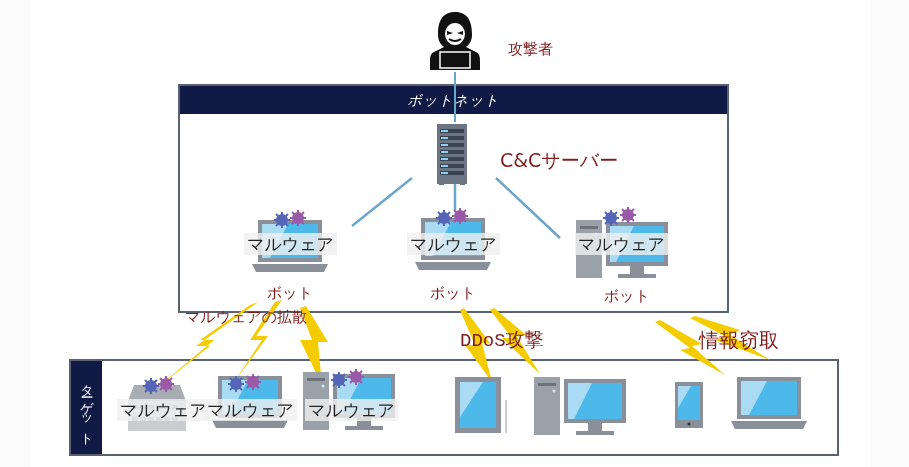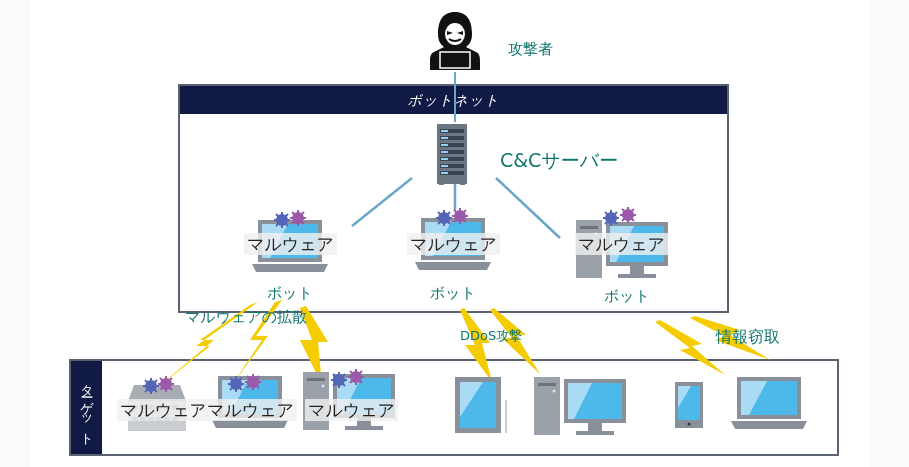--- a/index.html
+++ b/index.html
@@ -1,20 +1,20 @@
 <!DOCTYPE html>
 <html><head>
 <meta charset="utf-8">
 <style>
   html, body { margin:0; padding:0; }
   body { width:909px; height:467px; background:#fbfbfb; position:relative; overflow:hidden;
          font-family:"DejaVu Sans", sans-serif; color:#222; }
   .canvas { position:absolute; left:30px; top:0; width:840px; height:467px; background:#ffffff; }
   .abs { position:absolute; }
-  .txt { font-size:14px; color:#0f766e; white-space:nowrap; }
+  .txt { font-size:14px; color:#7f1d1d; white-space:nowrap; }
   .botnet-box { position:absolute; left:178px; top:84px; width:551px; height:229px;
                 border:2px solid #5a6170; box-sizing:border-box; background:#fff;font-style:italic; }
   .botnet-header { position:absolute; left:0; top:0; right:0; height:28px; background:#111a44;
                    color:#fff; font-size:14px; text-align:center; line-height:28px; letter-spacing:1px; }
   .target-box { position:absolute; left:69px; top:359px; width:770px; height:97px;
                 border:2px solid #5a6170; box-sizing:border-box; background:#fff; }
   .target-label { position:absolute; left:0; top:0; bottom:0; width:31px; background:#111a44;
                   color:#fff; font-size:13px; writing-mode:vertical-rl; text-orientation:upright;
                   display:flex; align-items:center; justify-content:center; letter-spacing:1px; }
   .mw-label { position:absolute; font-size:17px; color:#222; background:rgba(240,240,240,0.8);
@@ -211,18 +211,18 @@
 
 <div class="mw-label" style="left:244px;top:233px;">マルウェア</div>
 <div class="mw-label" style="left:407px;top:233px;">マルウェア</div>
 <div class="mw-label" style="left:575px;top:233px;">マルウェア</div>
 
 <div class="abs txt" style="left:267px;top:284px;font-size:15px;">ボット</div>
 <div class="abs txt" style="left:430px;top:284px;font-size:15px;">ボット</div>
 <div class="abs txt" style="left:604px;top:287px;font-size:15px;">ボット</div>
 
 <div class="abs txt" style="left:185px;top:308px;font-size:15px;">マルウェアの拡散</div>
-<div class="abs txt" style="left:460px;top:327px;font-size:13px;">DDoS攻撃</div>
-<div class="abs txt" style="left:716px;top:327px;font-size:16px;">情報窃取</div>
+<div class="abs txt" style="left:460px;top:327px;font-size:19px;font-family:Liberation Mono, monospace;">DDoS攻撃</div>
+<div class="abs txt" style="left:699px;top:327px;font-size:20px;">情報窃取</div>
 
 <div class="mw-label" style="left:117px;top:399px;">マルウェア</div>
 <div class="mw-label" style="left:204px;top:399px;">マルウェア</div>
 <div class="mw-label" style="left:305px;top:399px;">マルウェア</div>
 
 </body></html>

